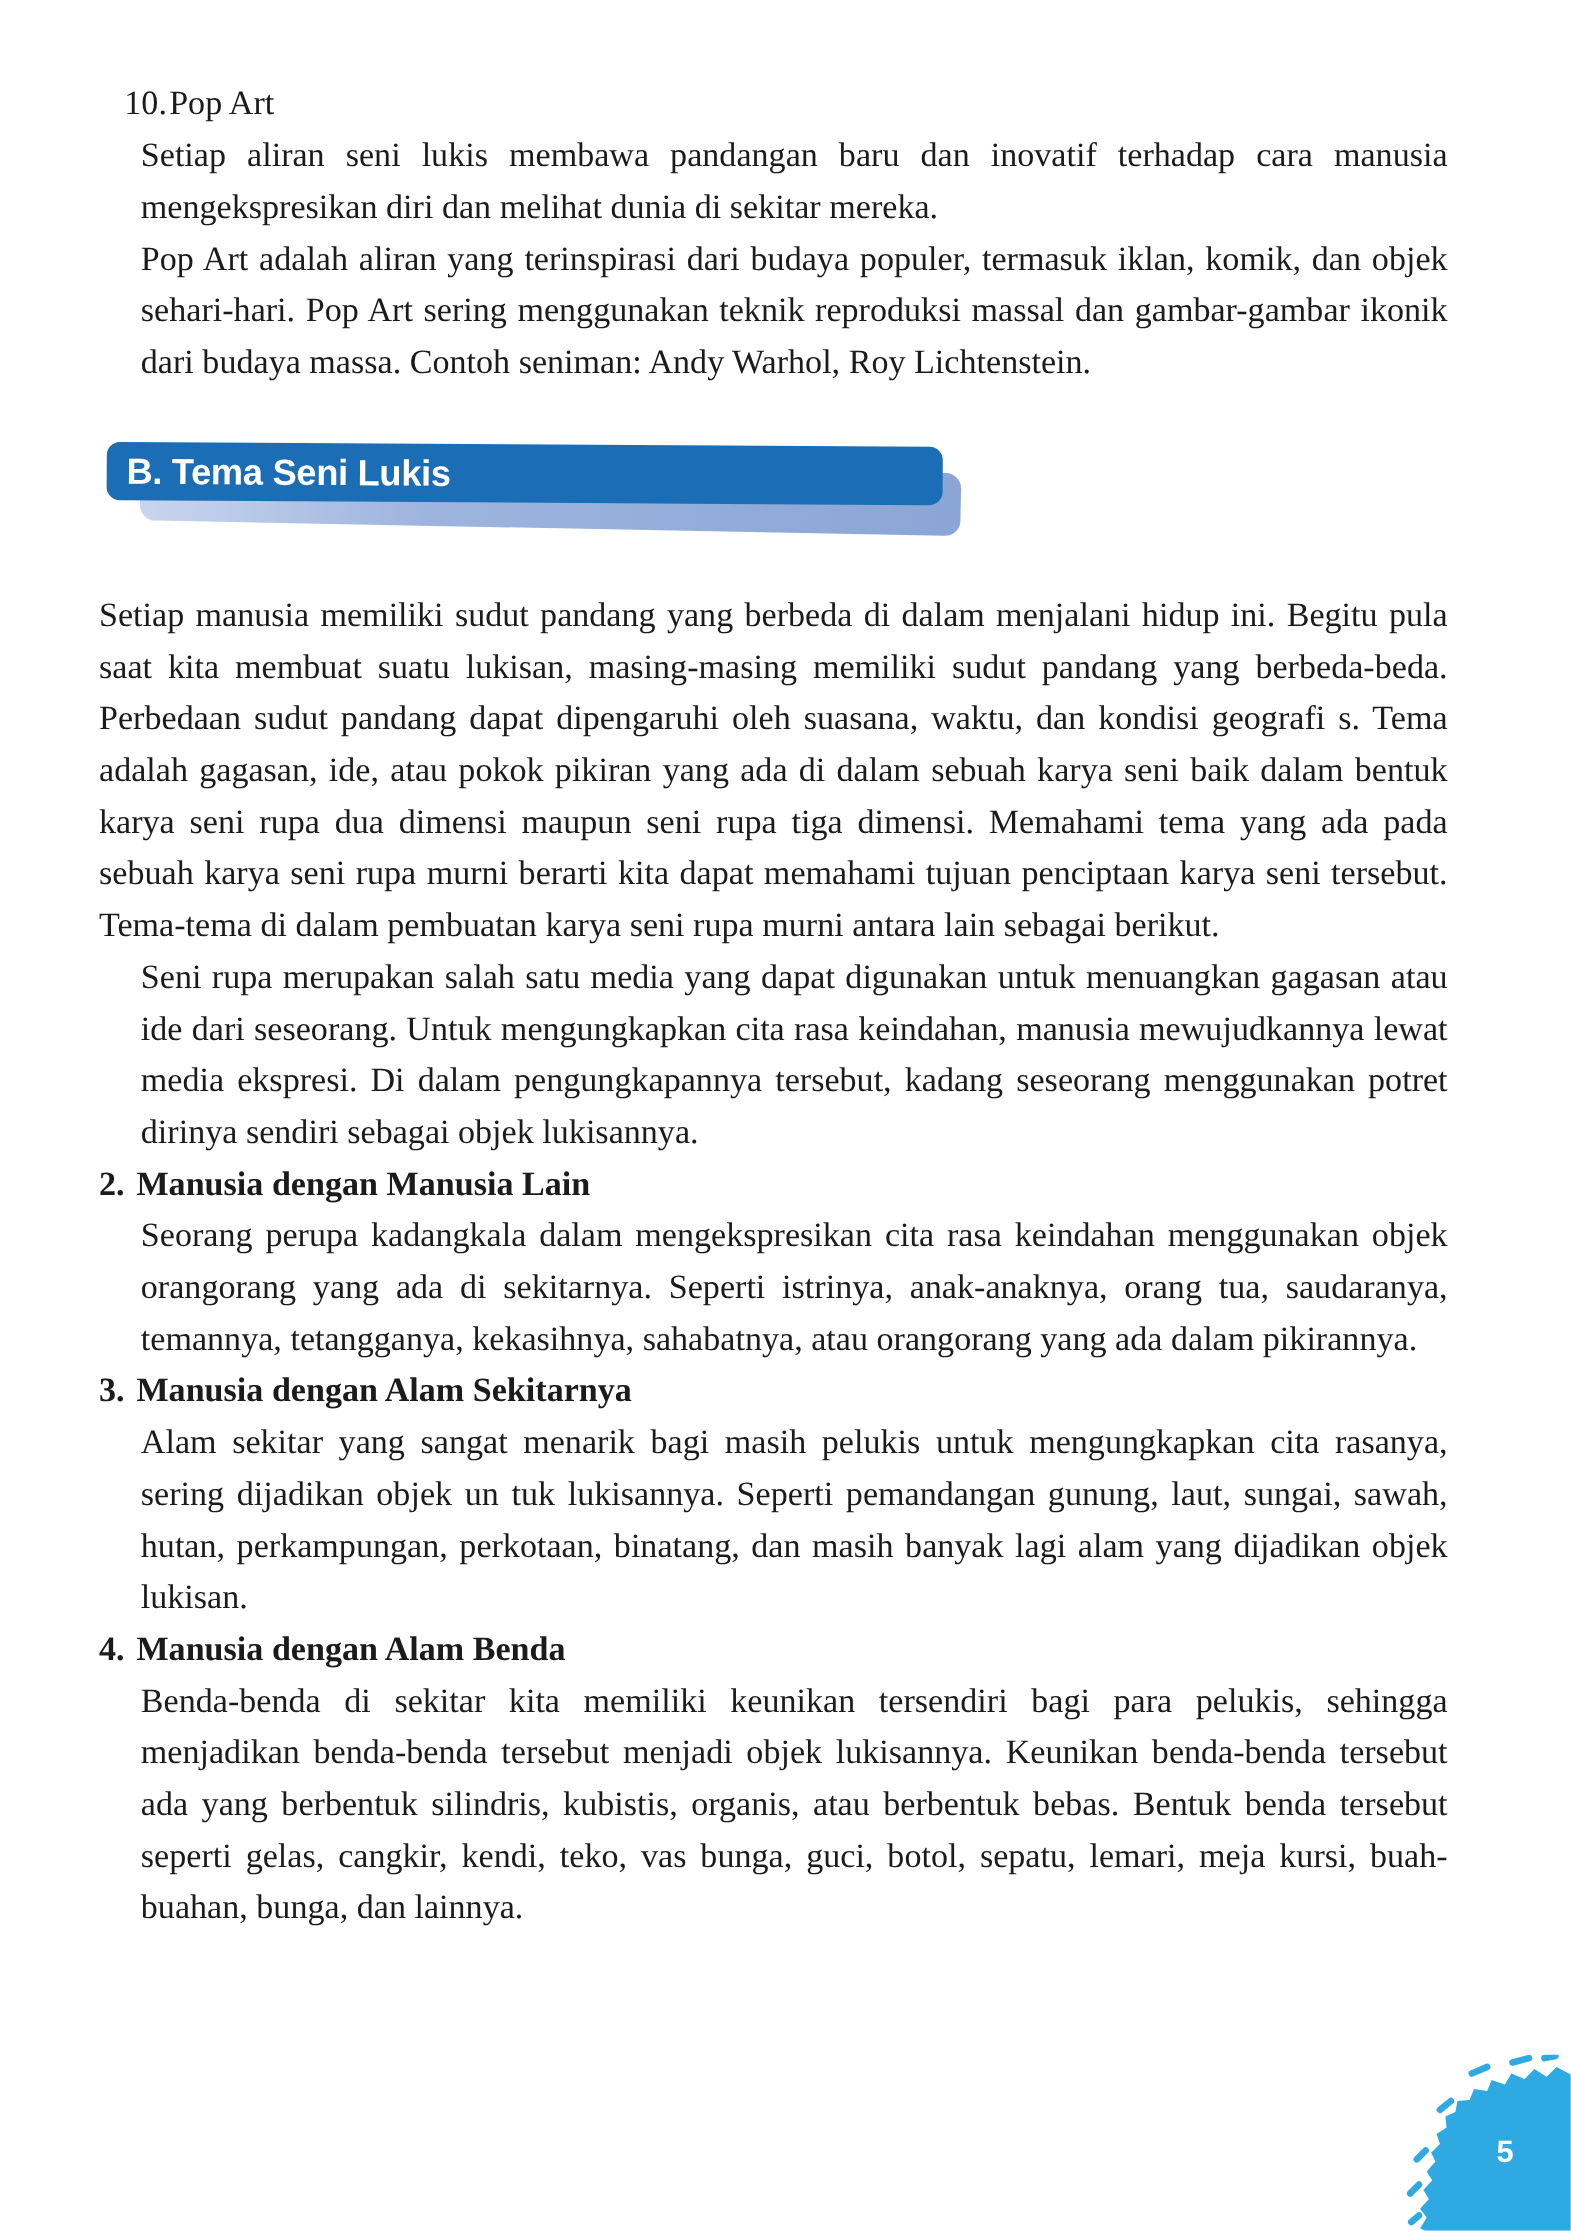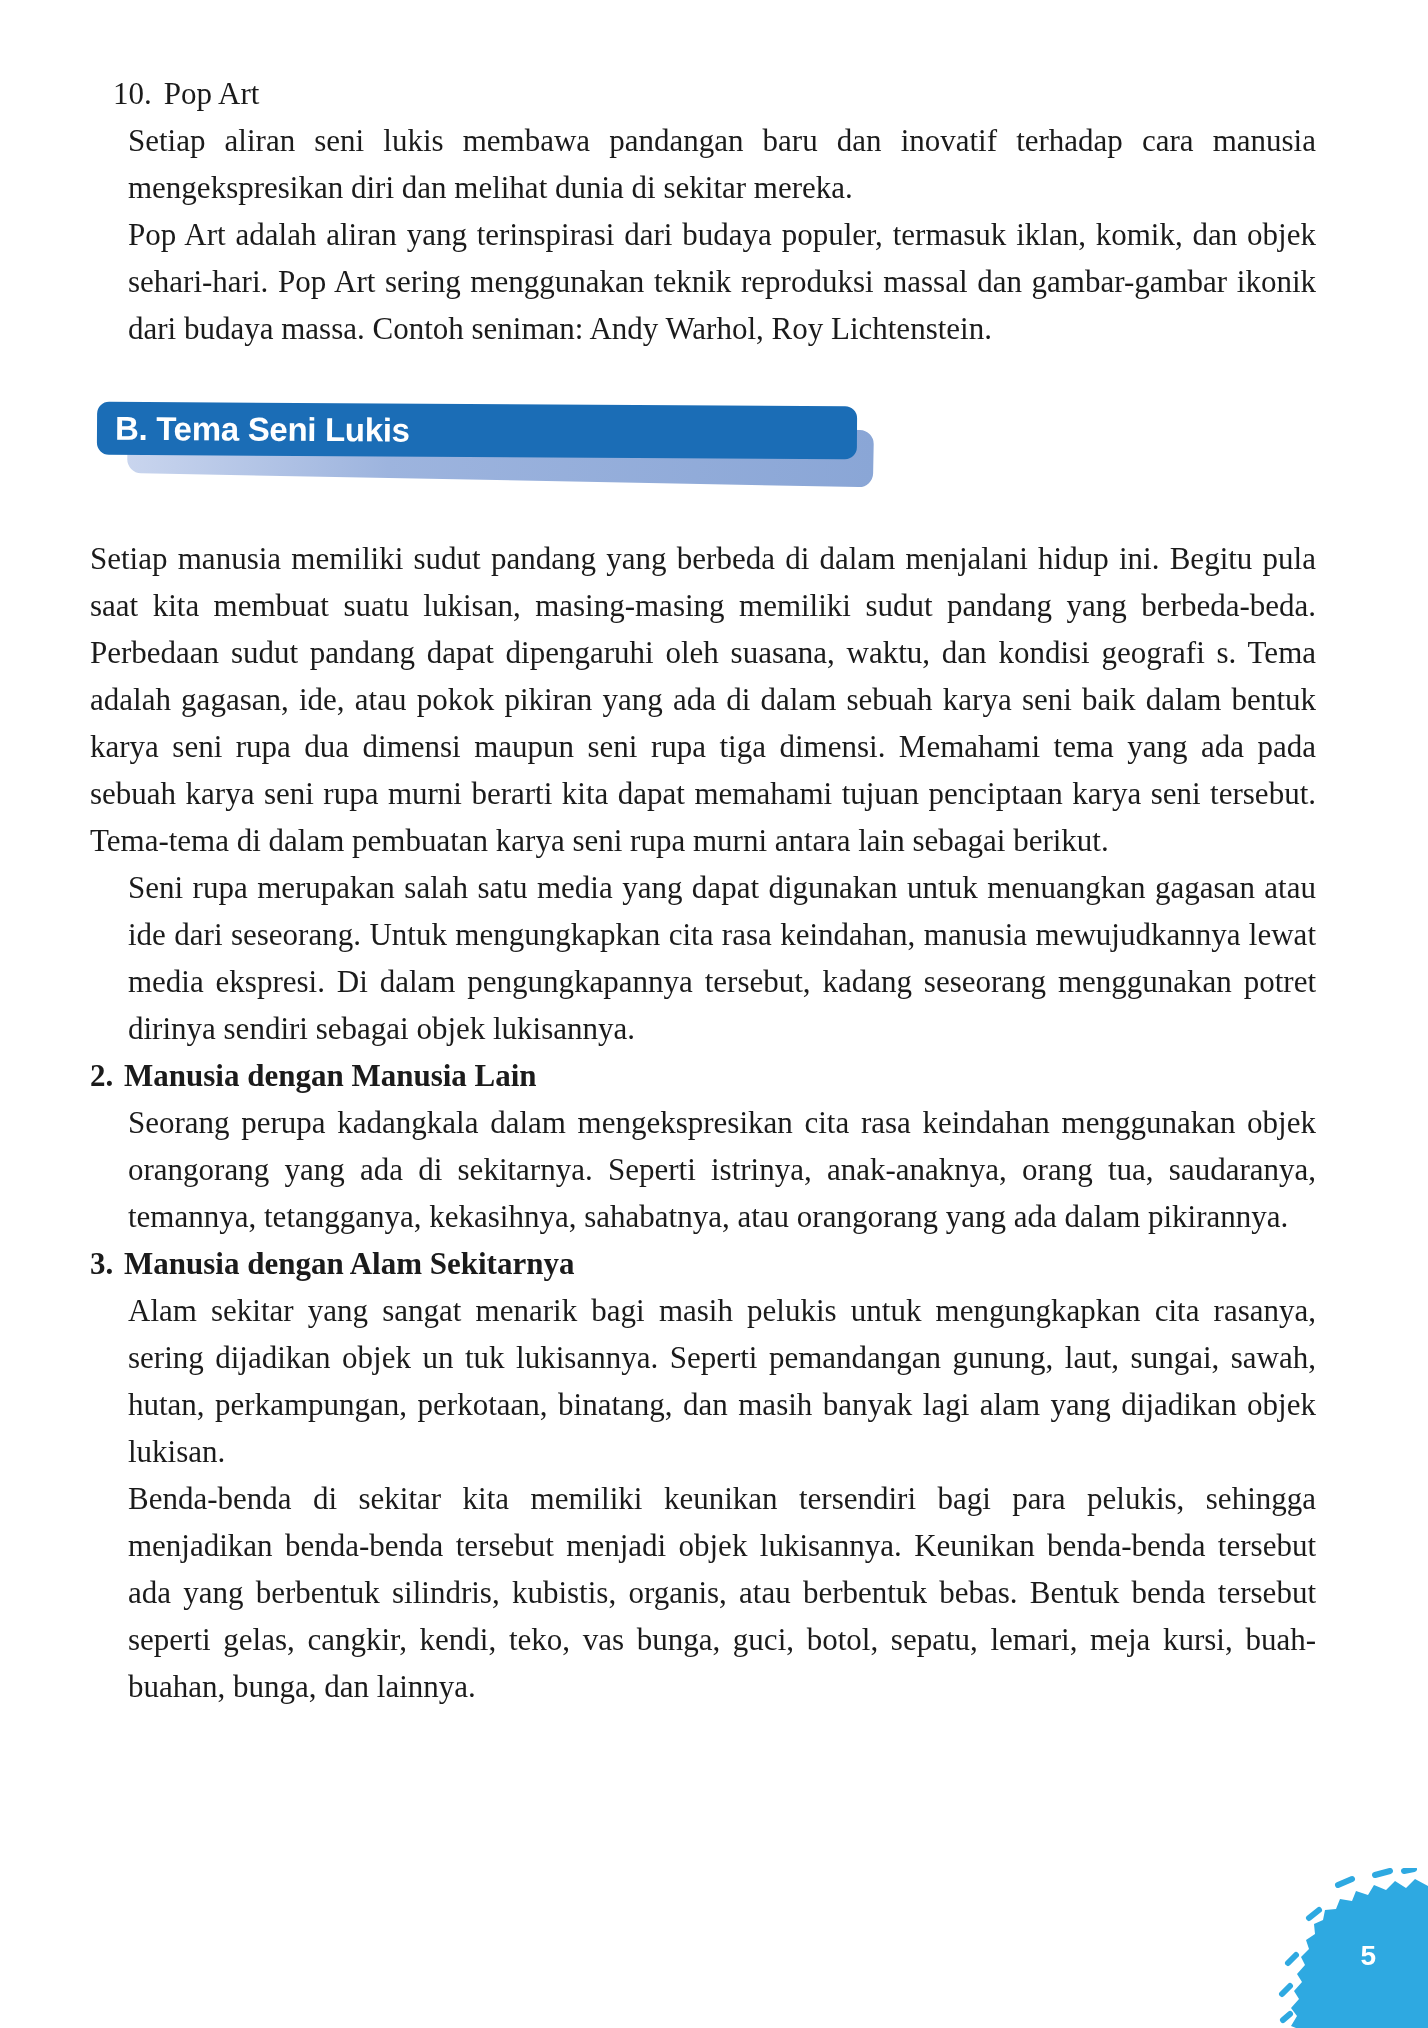--- a/index.html
+++ b/index.html
@@ -19,21 +19,21 @@
     position: absolute;
     left: 90px; top: 70px;
     width: 1226px;
     font-size: 31px;
     line-height: 47px;
   }
   p { margin: 0; }
   .just { text-align: justify; }
   .indent { margin-left: 38px; }
   .popart-head { margin-left: 23px; }
-  .popart-head .pnum { margin-right: 12px; }
+  .popart-head .pnum { margin-right: 2px; }
   .theme-head { font-weight: bold; }
   .theme-head .tnum { display: inline-block; min-width: 34px; }
 
   
   .banner {
     position: relative;
     margin-left: 7px;
     margin-top: 52px;
     margin-bottom: 78px;
     width: 760px;
@@ -111,20 +111,21 @@
       <div class="theme-head"><span class="tnum">2.</span><span>Manusia dengan Manusia Lain</span></div>
       <p class="indent just">Seorang perupa kadangkala dalam mengekspresikan cita rasa keindahan menggunakan objek orangorang yang ada di sekitarnya. Seperti istrinya, anak-anaknya, orang tua, saudaranya, temannya, tetangganya, kekasihnya, sahabatnya, atau orangorang yang ada dalam pikirannya.</p>
     </div>
 
     <div class="theme">
       <div class="theme-head"><span class="tnum">3.</span><span>Manusia dengan Alam Sekitarnya</span></div>
       <p class="indent just">Alam sekitar yang sangat menarik bagi masih pelukis untuk mengungkapkan cita rasanya, sering dijadikan objek un tuk lukisannya. Seperti pemandangan gunung, laut, sungai, sawah, hutan, perkampungan, perkotaan, binatang, dan masih banyak lagi alam yang dijadikan objek lukisan.</p>
     </div>
 
     <div class="theme">
+      <div class="theme-head"><span class="tnum">4.</span><span>Manusia dengan Alam Benda</span></div>
       <p class="indent just">Benda-benda di sekitar kita memiliki keunikan tersendiri bagi para pelukis, sehingga menjadikan benda-benda tersebut menjadi objek lukisannya. Keunikan benda-benda tersebut ada yang berbentuk silindris, kubistis, organis, atau berbentuk bebas. Bentuk benda tersebut seperti gelas, cangkir, kendi, teko, vas bunga, guci, botol, sepatu, lemari, meja kursi, buah-buahan, bunga, dan lainnya.</p>
     </div>
 
   </div>
 
   <div class="page-badge">
     <svg width="150" height="160" viewBox="0 0 150 160" xmlns="http://www.w3.org/2000/svg">
       <path fill="#2ea9e1" d="M150 18 L137 11 128 20 117 13 108 22 96 17 90 27 78 23 74 33 62 31 58 41 47 42 45 52 36 56 37 66 28 72 31 81 23 89 27 97 19 106 24 114 16 123 21 131 13 140 19 148 13 158 18 160 150 160 Z"></path>
       <g stroke="#2ea9e1" stroke-width="6" stroke-linecap="round">
         <line x1="97" y1="7" x2="112" y2="3"></line>

